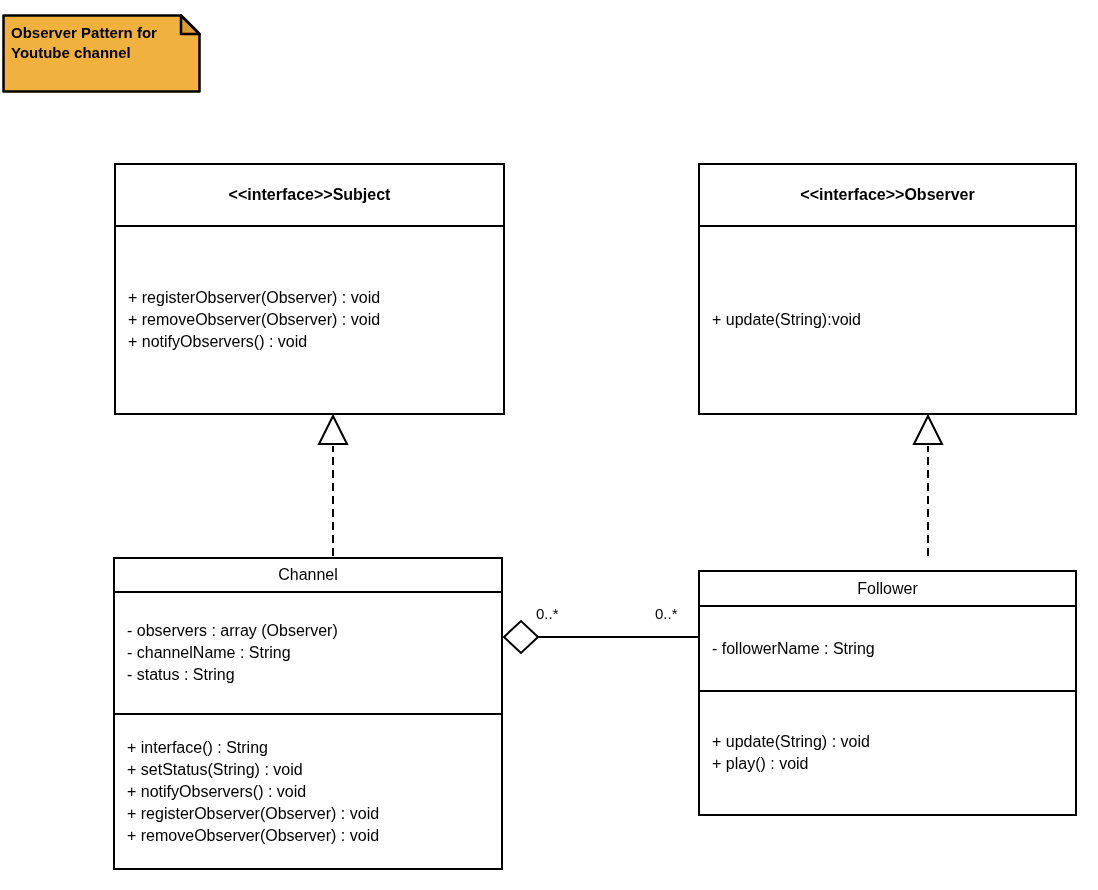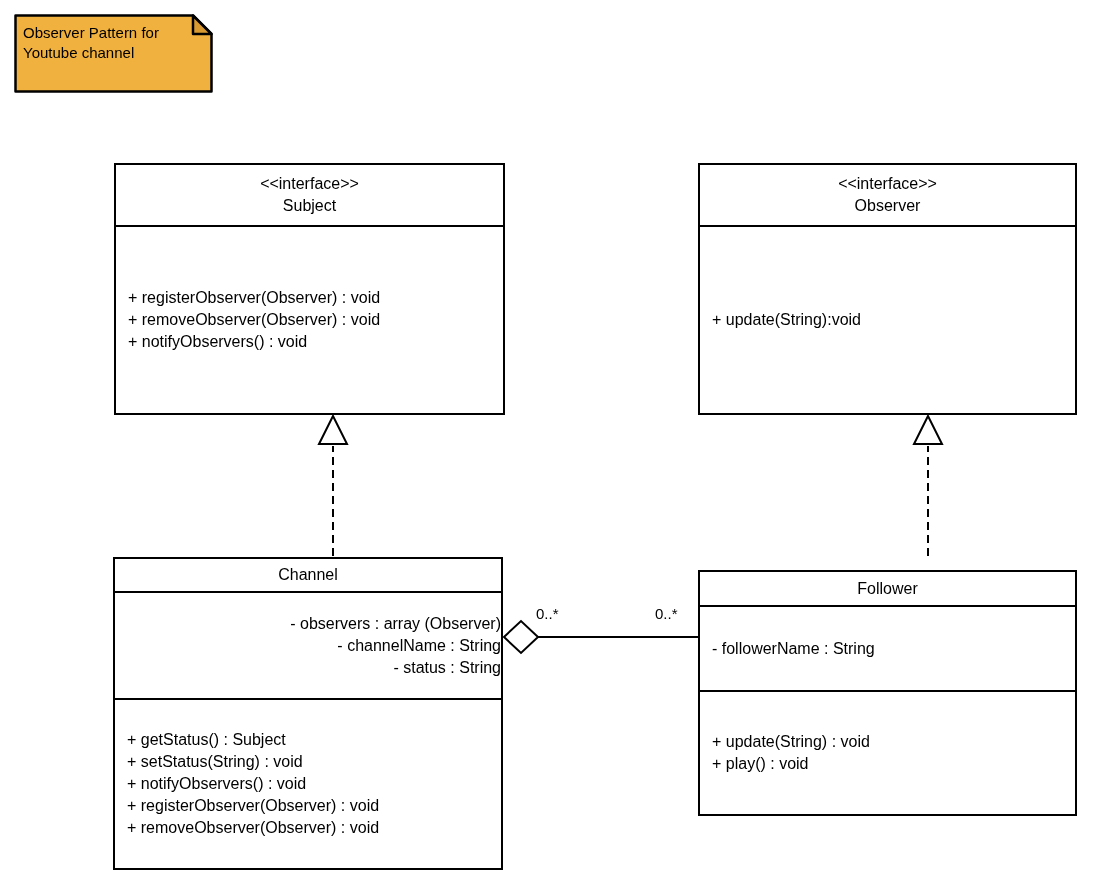--- a/index.html
+++ b/index.html
@@ -32,24 +32,23 @@
     border: 2px solid #000000;
     box-sizing: border-box;
     display: flex;
     flex-direction: column;
     font-size: 16px;
     line-height: 22px;
   }
   .uml-header {
     border-bottom: 2px solid #000000;
     display: flex;
-    flex-direction: column;
     align-items: center;
     justify-content: center;
-    font-weight: normal;
+    font-weight: bold;
     flex: 0 0 auto;
     box-sizing: border-box;
   }
   .uml-title {
     border-bottom: 2px solid #000000;
     display: flex;
     align-items: center;
     justify-content: center;
     flex: 0 0 auto;
     box-sizing: border-box;
@@ -64,24 +63,25 @@
   }
   .uml-section.divided {
     border-bottom: 2px solid #000000;
   }
   .uml-section.grow {
     flex: 1 1 auto;
   }
   
   .note {
     position: absolute;
-    left: 14px;
+    left: 2px;
     top: 14px;
     width: 200px;
     height: 80px;
+    font-weight: bold;
   }
   .note svg {
     position: absolute;
     left: 0;
     top: 0;
   }
   .note-text {
     position: absolute;
     left: 9px;
     top: 9px;
@@ -149,27 +149,27 @@
     </div>
     <div class="uml-section grow">
       <div>+ update(String):void</div>
     </div>
   </div>
 
   <div class="uml-class" style="left:113px; top:557px; width:390px; height:313px;">
     <div class="uml-title" style="height:34px;justify-content:center;">
       <div>Channel</div>
     </div>
-    <div class="uml-section divided" style="height:107px;text-align:right;">
+    <div class="uml-section divided" style="height:122px;">
       <div>- observers : array (Observer)</div>
       <div>- channelName : String</div>
       <div>- status : String</div>
     </div>
     <div class="uml-section grow">
-      <div>+ getStatus() : Subject</div>
+      <div>+ interface() : String</div>
       <div>+ setStatus(String) : void</div>
       <div>+ notifyObservers() : void</div>
       <div>+ registerObserver(Observer) : void</div>
       <div>+ removeObserver(Observer) : void</div>
     </div>
   </div>
 
   <div class="uml-class" style="left:698px; top:557px; width:379px; height:246px;margin-top:13px;">
     <div class="uml-title" style="height:35px;">
       <div>Follower</div>

